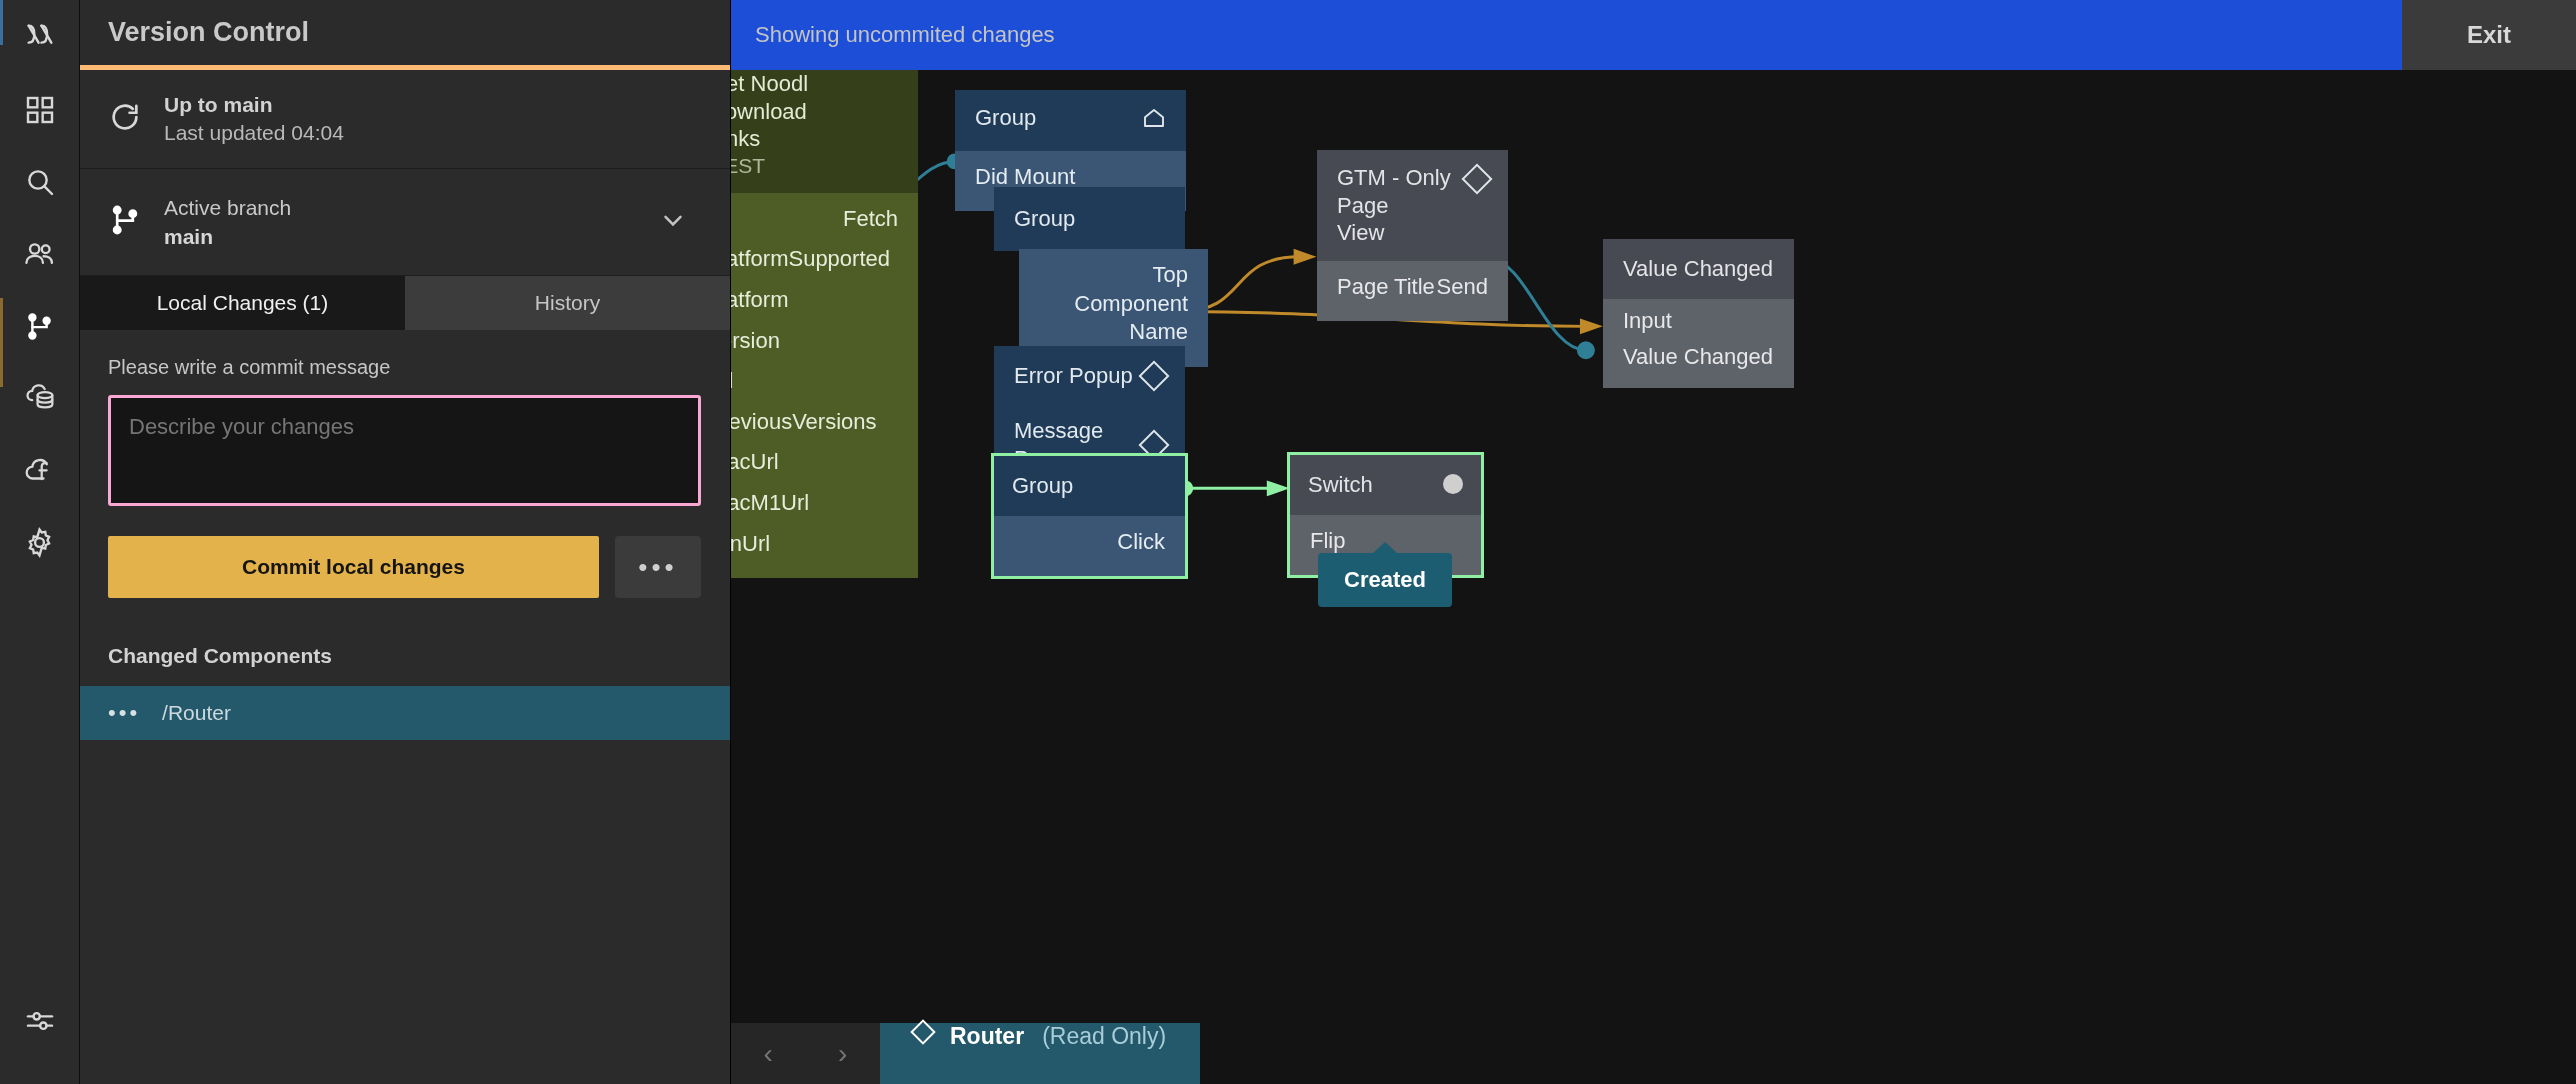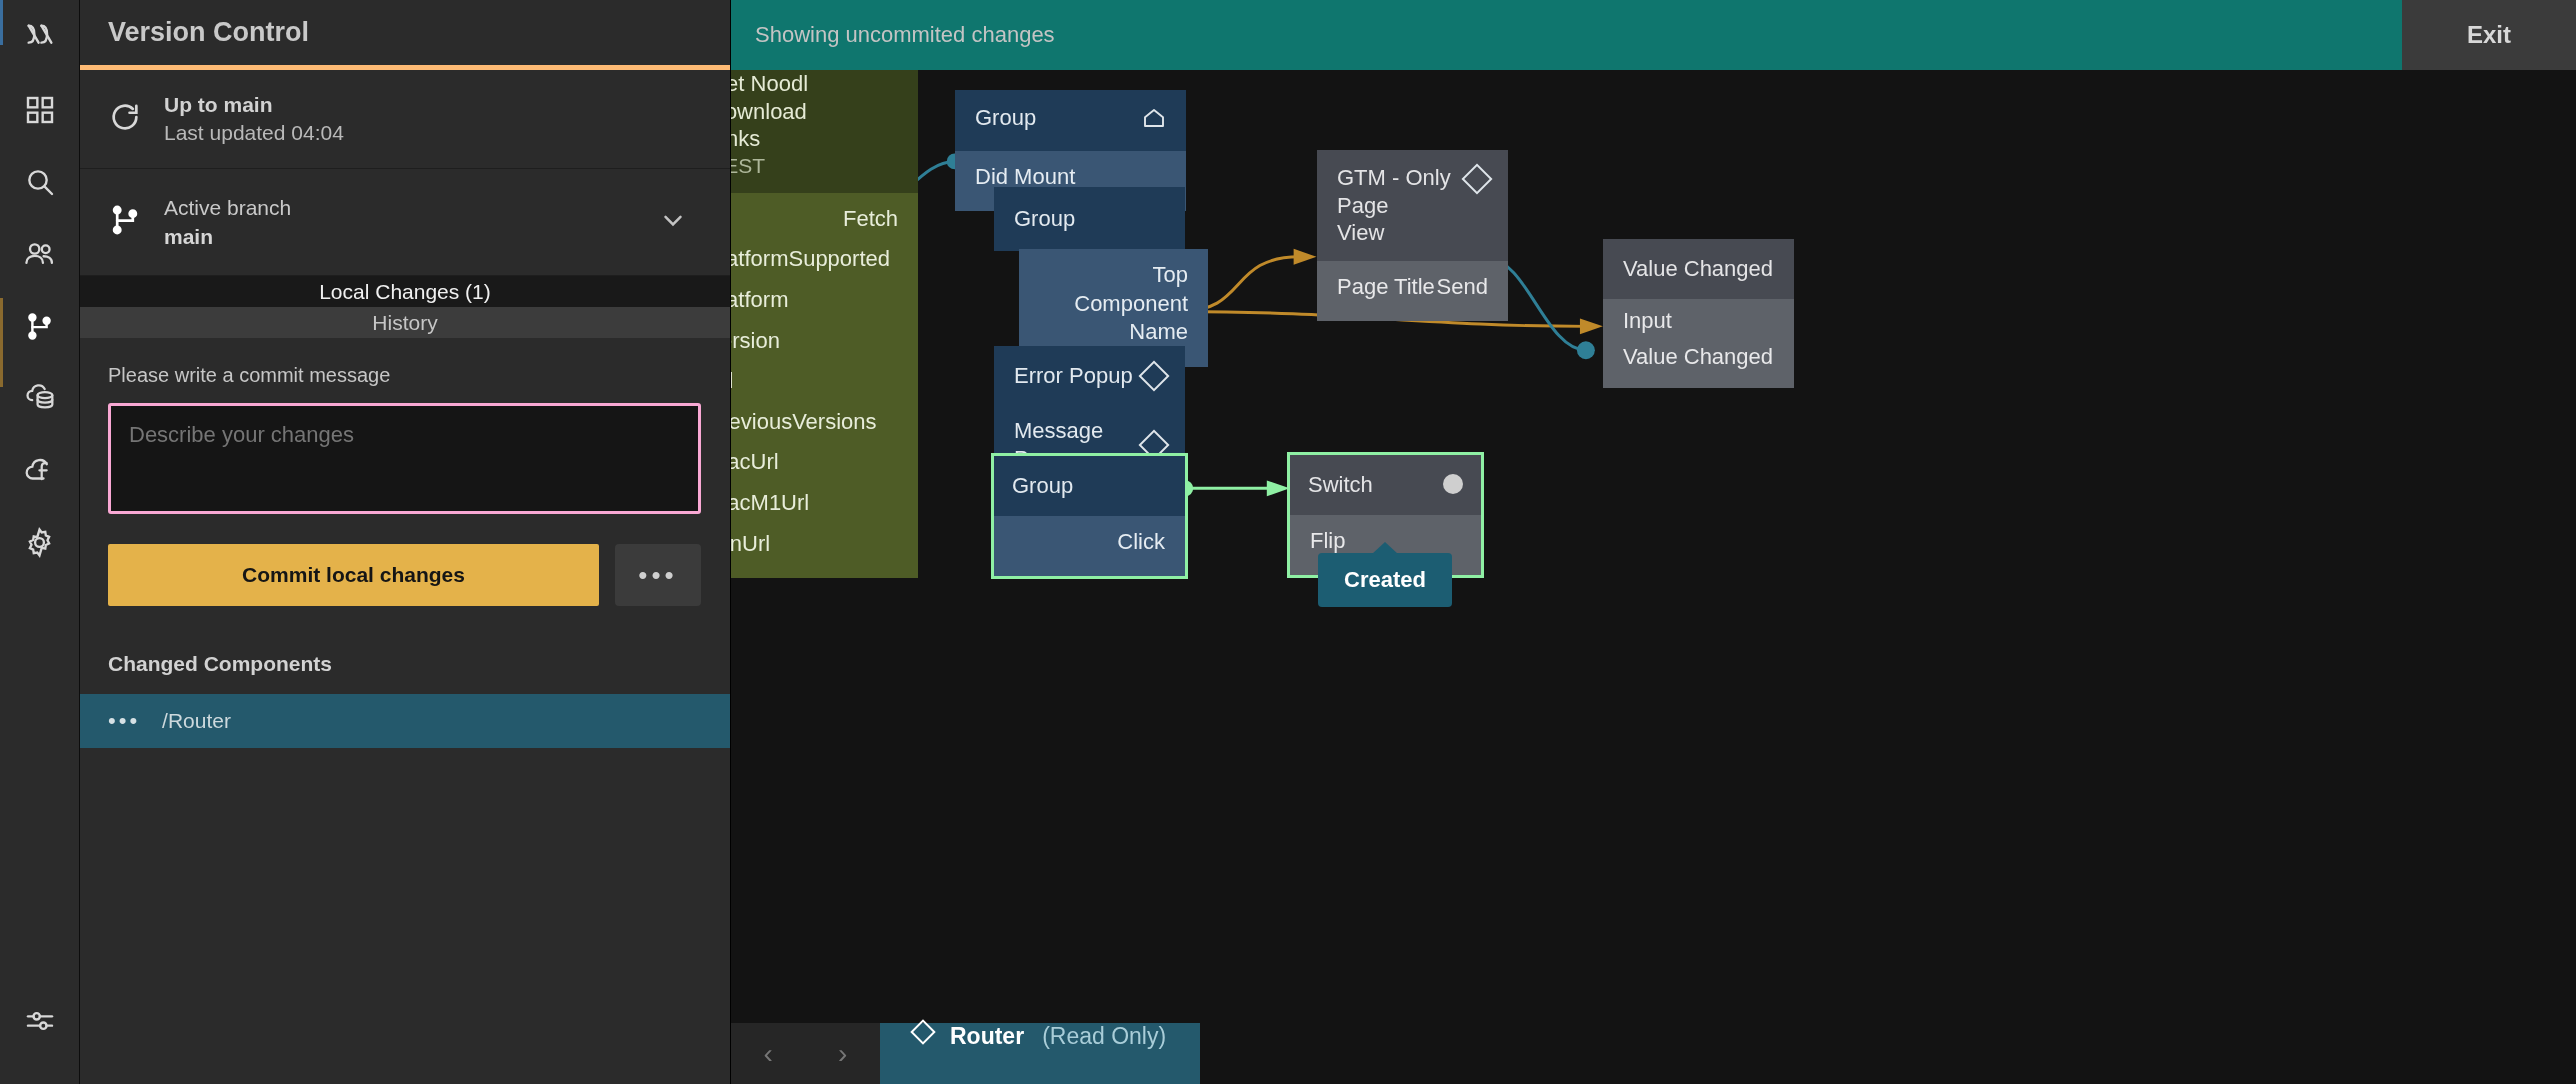--- a/index.html
+++ b/index.html
@@ -59,21 +59,21 @@
   .vc-branch {
     height: 107px; display: flex; align-items: center; gap: 22px;
     padding: 0 28px;
     border-bottom: 1px solid #1e1e1e;
     position: relative;
   }
   .vc-branch .txt-main { font-size: 21px; color: #c9c9c9; line-height: 1.4; }
   .vc-branch .txt-sub  { font-size: 21px; font-weight: bold; color: #d6d6d6; line-height: 1.4; }
   .chev { position: absolute; right: 42px; top: 50%; transform: translateY(-50%); color: #c3c3c3; }
 
-  .vc-tabs { display: flex; height: 62px; background: #fdba74; flex-direction: column; }
+  .vc-tabs { display: flex; height: 54px; background: #fdba74; }
   .tab {
     flex: 1 1 50%;
     display: flex; align-items: center; justify-content: center;
     font-size: 21px; color: #c6c6c6;
     background: #3c3c3c;
     cursor: pointer;
   }
   .tab.active { background: #191919; color: #f0f0f0; }
 
   .vc-body { padding: 26px 28px 0 28px; }
@@ -113,21 +113,21 @@
     padding: 0 28px;
     background: #24596c; color: #cdd9dd; font-size: 21px;
     cursor: pointer;
   }
   .changed-item .dots { letter-spacing: 3px; font-size: 22px; color:#d6e1e5;}
 
   
   .main { flex: 1 1 auto; position: relative; background: #131313; height: 1085px; }
   .topbar {
     position: absolute; left: 0; top: 0; right: 0; height: 70px;
-    background: #0f766e;
+    background: #1d4ed8;
     display: flex; align-items: center;
   }
   .topbar-label {
     padding-left: 24px; font-size: 22px; color: #c4c4c4;
   }
   .topbar-fill { flex: 1 1 auto; }
   .exit-btn {
     width: 174px; height: 70px; background: #3b3b3b;
     display: flex; align-items: center; justify-content: center;
     font-size: 24px; font-weight: bold; color: #d8d8d8;

